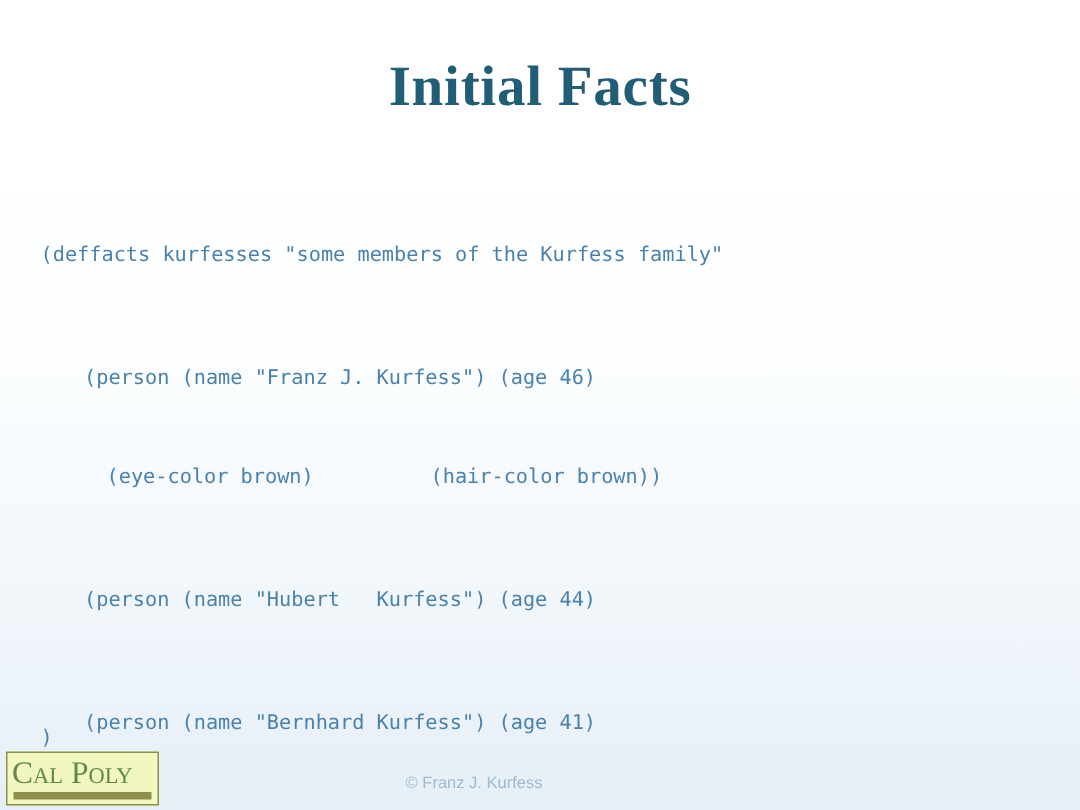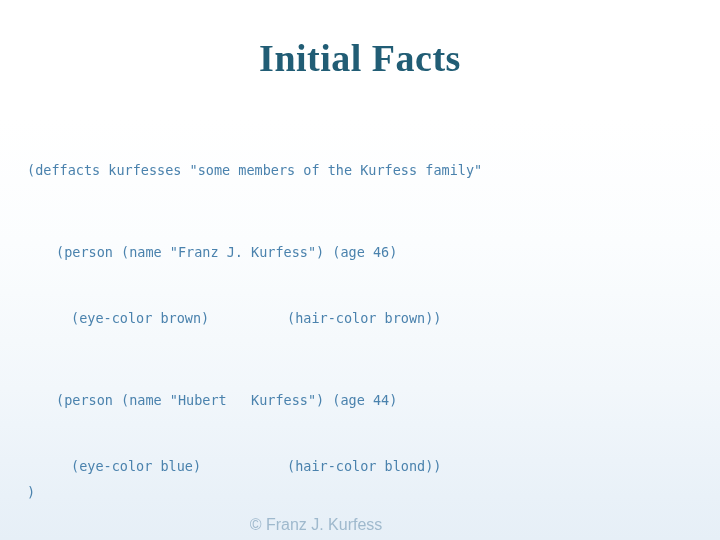--- a/index.html
+++ b/index.html
@@ -105,21 +105,21 @@
   }
 
   
   #copyright {
     position: absolute;
     left: 0;
     top: 516px;
     width: 632px;
     text-align: center;
     font-family: "Liberation Sans", sans-serif;
-    font-size: 16px;
+    font-size: 11px;
     color: #9fb9cd;
   }
   #slide-number {
     position: absolute;
     right: 16px;
     top: 512px;
     font-family: "Liberation Serif", "DejaVu Serif", serif;
     font-weight: bold;
     font-size: 13px;
     color: #1d4f7d;
@@ -134,33 +134,36 @@
   <div id="title">Initial Facts</div>
 
   <div id="code">
 
     <div class="code-line ind0">(deffacts kurfesses "some members of the Kurfess family"</div>
 
     <div class="code-line ind1">(person (name "Franz J. Kurfess") (age 46)</div>
     <div class="code-line ind2"><span class="col-hair">(eye-color brown)</span><span>(hair-color brown))</span></div>
 
     <div class="code-line ind1">(person (name "Hubert   Kurfess") (age 44)</div>
-    <div class="code-line ind2"><span class="col-hair">(eye-color blue)</span><span>(hair-color blond))</span></div>
 
     <div class="code-line ind1">(person (name "Bernhard Kurfess") (age 41)</div>
     
 
     
     
 
     
     
 
   </div>
 
   <div id="close-paren">)</div>
 
+  <div id="logo">
+    <div id="logo-text">Cal Poly</div>
+    <div id="logo-bar"></div>
+  </div>
 
   <div id="copyright">© Franz J. Kurfess</div>
 
   <div id="slide-number">49</div>
 
 </div>
 
 </body></html>

